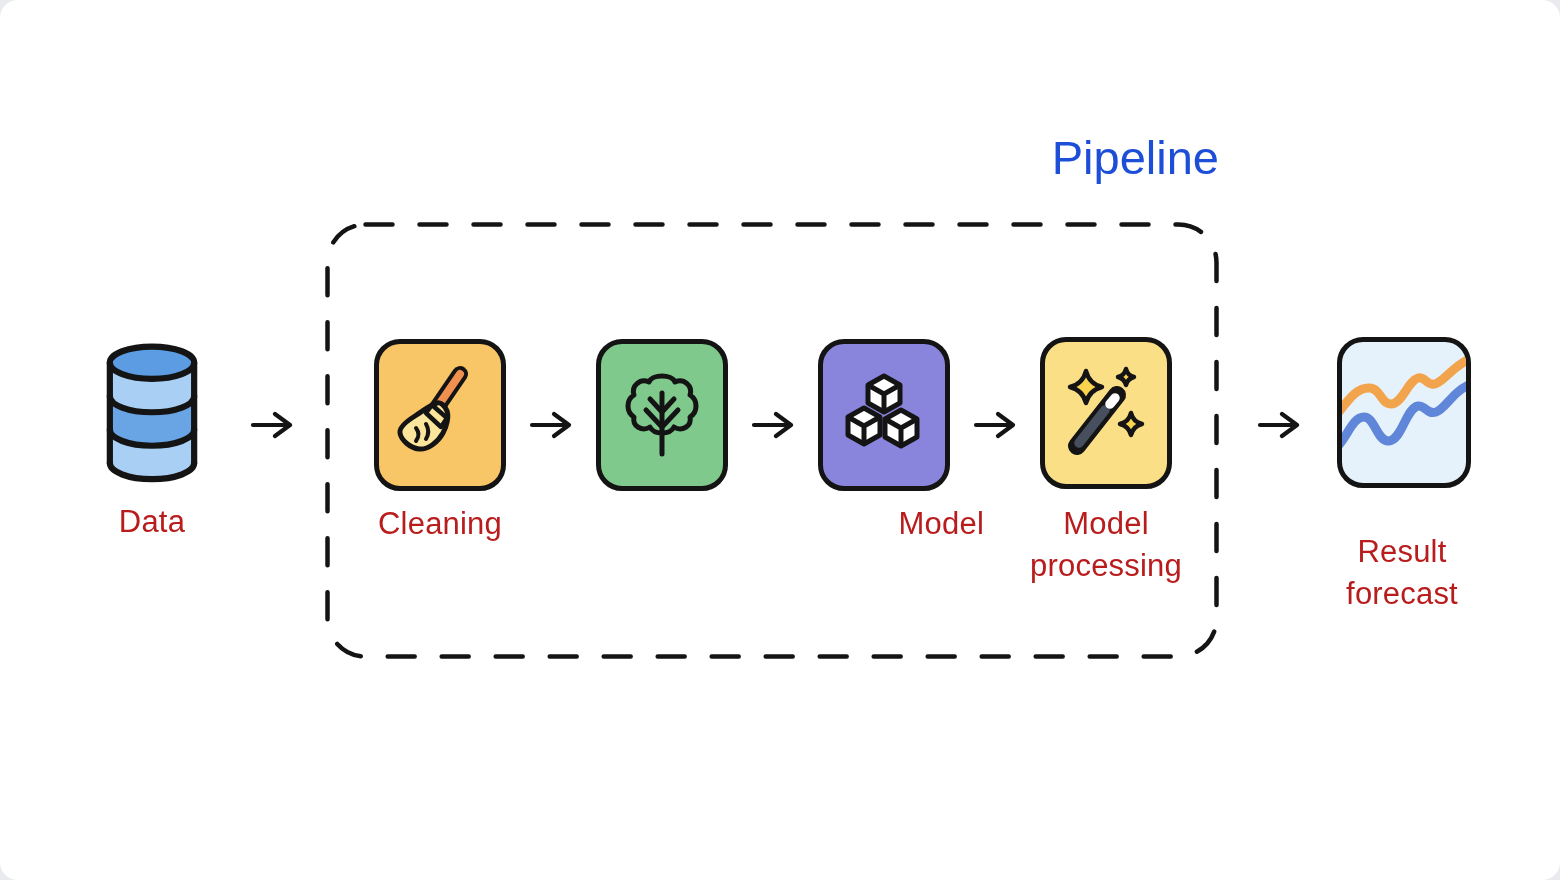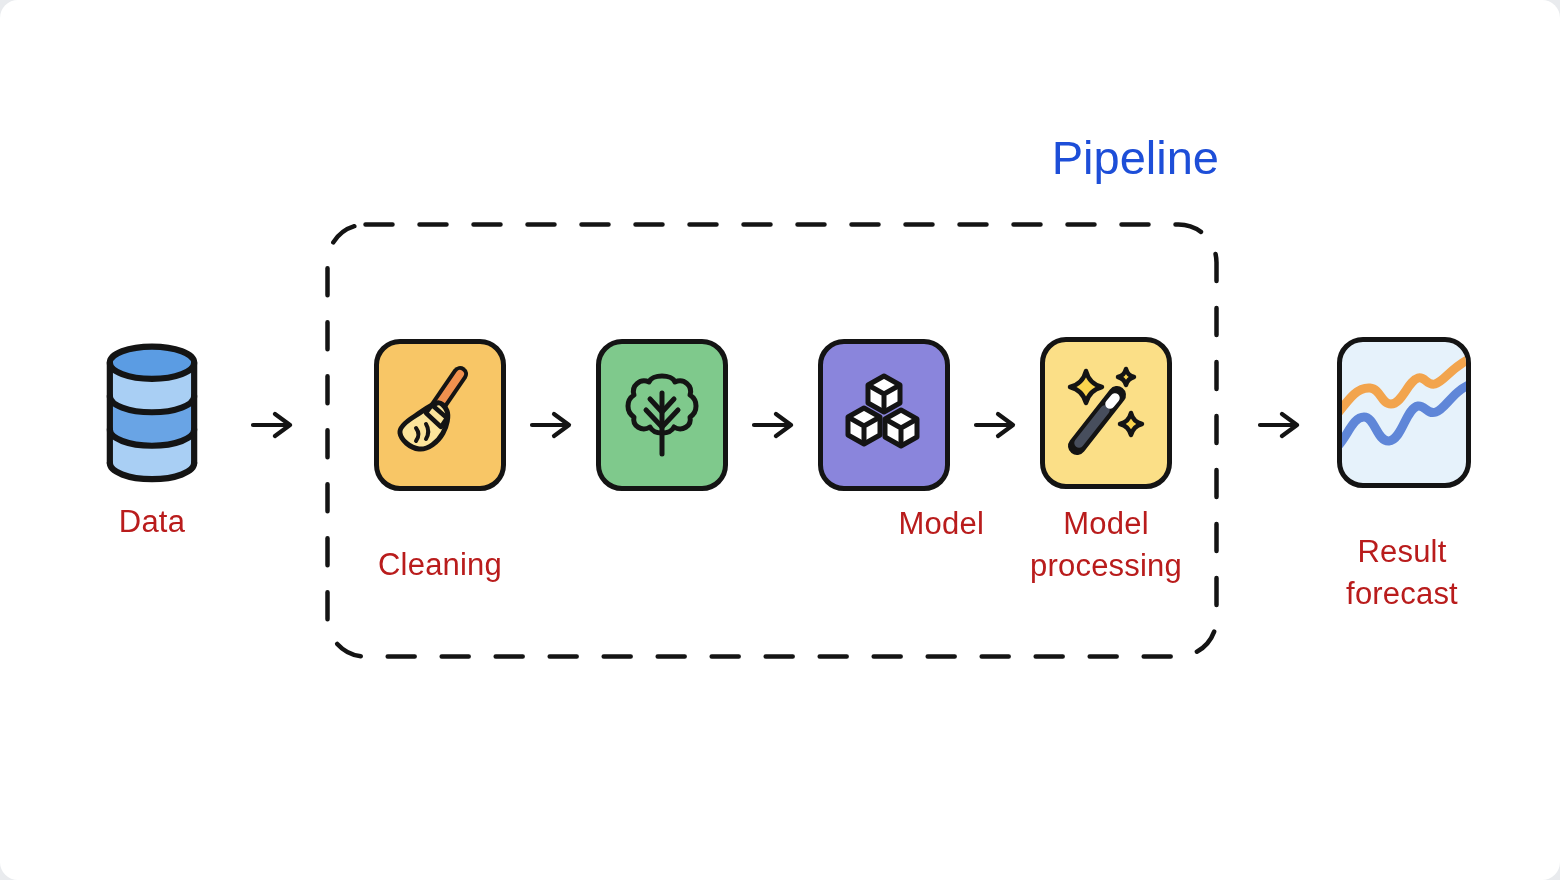--- a/index.html
+++ b/index.html
@@ -49,21 +49,21 @@
       <line x1="70" y1="9" x2="46" y2="44" stroke="#141414" stroke-width="16" stroke-linecap="round"></line>
       <line x1="70" y1="9" x2="46" y2="44" stroke="#F0904E" stroke-width="8" stroke-linecap="round"></line>
       <path d="M47,38 C40,40 33,46 25,51 C17,56 9,62 10,68 C11,75 20,83 29,84 C38,85 48,77 53,68 C57,61 59,51 57,46 C55,41 51,37 47,38 Z" fill="#FBE49B" stroke="#141414" stroke-width="5" stroke-linejoin="round"></path>
       <path d="M42,40 L57,53 L51,62 L36,48 Z" fill="#FBE49B" stroke="#141414" stroke-width="4.5" stroke-linejoin="round"></path>
       <g fill="none" stroke="#141414" stroke-width="4" stroke-linecap="round">
         <path d="M26,63 C29,67 29,72 26,76"></path>
         <path d="M36,59 C39,64 39,69 36,74"></path>
       </g>
     </svg>
   </div>
-  <div class="label" style="left:340px;top:503px;margin-top:41px;">Cleaning</div>
+  <div class="label" style="left:340px;top:503px;">Cleaning</div>
 
   <svg class="arrow" style="left:529px;top:407px;" viewBox="0 0 46 36">
     <path d="M3 18 H39 M25 7 L40 18 L25 29" fill="none" stroke="#141414" stroke-width="4.2" stroke-linecap="round" stroke-linejoin="round"></path>
   </svg>
 
   <div class="tile" style="left: 596px; top: 339px; background-color: rgb(127, 201, 140);">
     <svg viewBox="0 0 100 100">
       <g fill="none" stroke="#141414" stroke-width="5" stroke-linecap="round" stroke-linejoin="round">
         <path d="M37,17 C40,9 60,9 63,17 C72,13 81,21 78,30 C86,35 86,47 78,52 C80,61 70,67 62,62 C58,70 42,70 38,62 C30,67 20,61 22,52 C14,47 14,35 22,30 C19,21 28,13 37,17 Z"></path>
         <path d="M50,89 V28"></path>

